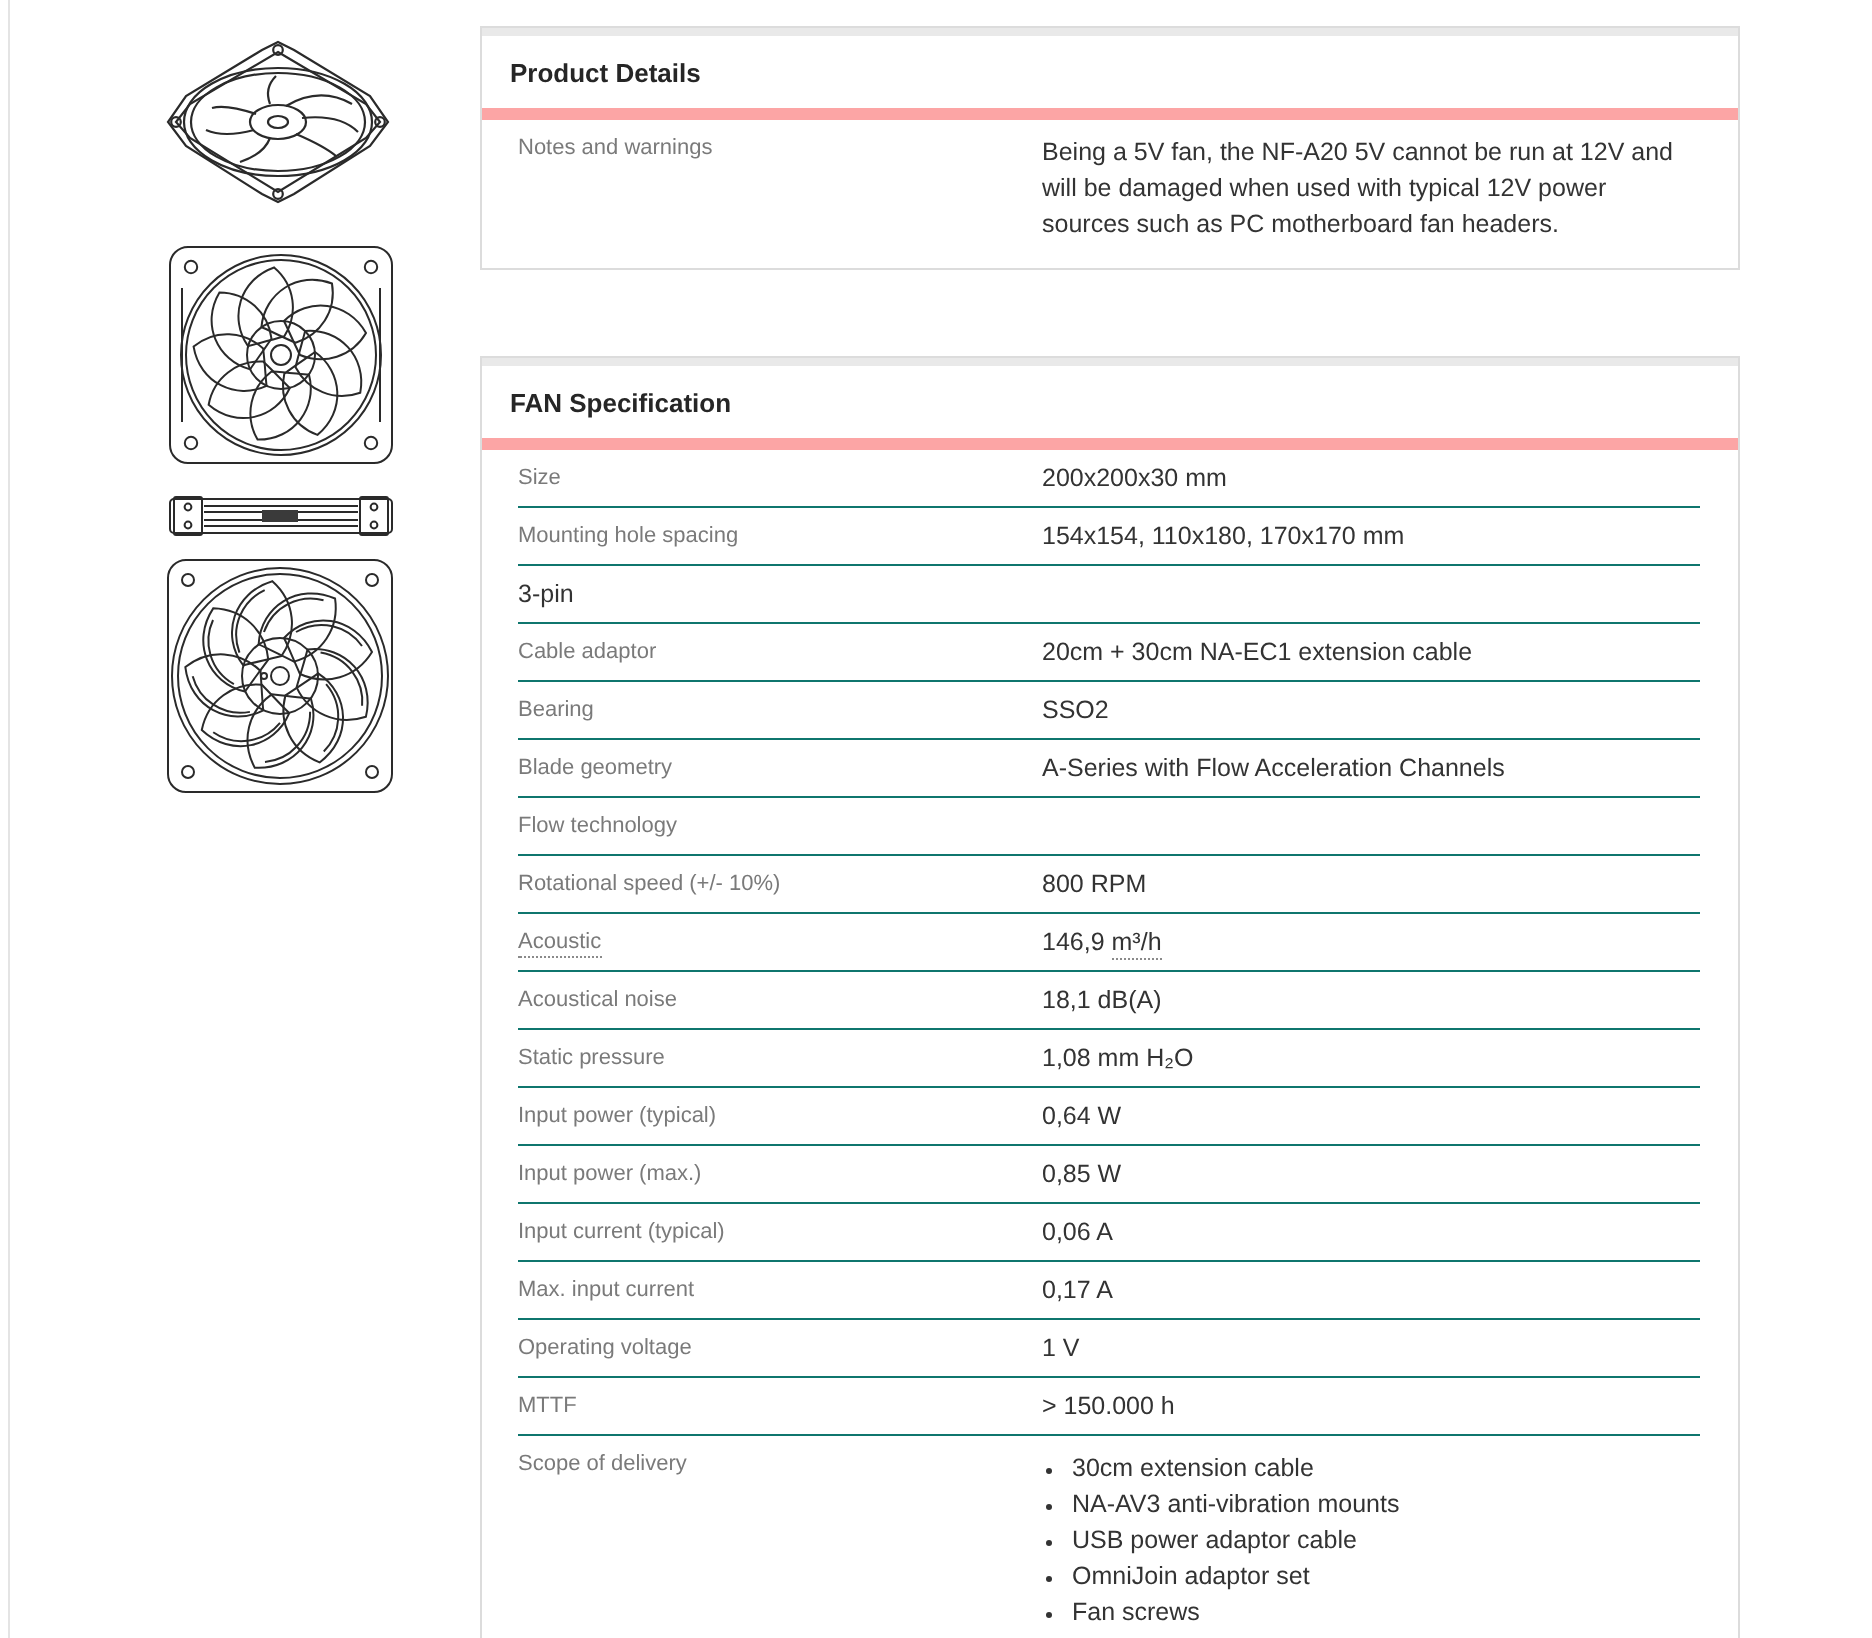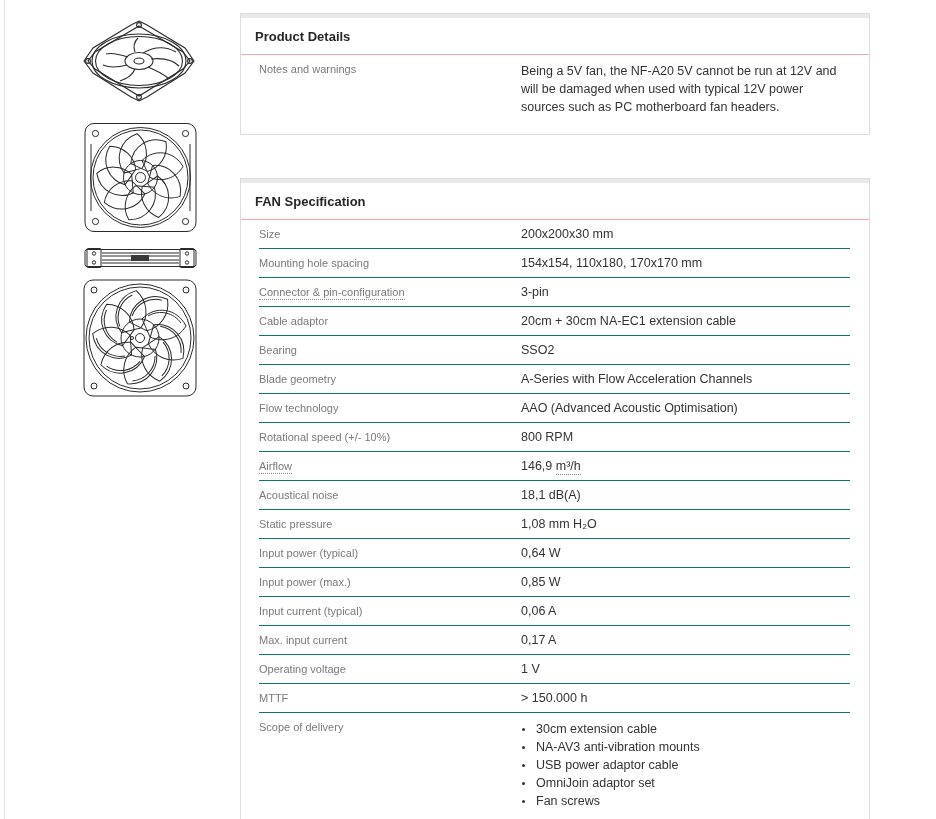--- a/index.html
+++ b/index.html
@@ -17,21 +17,21 @@
   #thumb3 { left:84px; top:247px; width:113px; height:22px; }
   #thumb4 { left:82px; top:276px; width:116px; height:124px; }
 
   
   .panel { position:absolute; left:240px; width:630px; background:#fff;
            border:1px solid #dcdcdc; }
   #panel-product { top:13px; min-height:122px; }
   #panel-spec    { top:178px; }
   .panel-strip { height:4px; background:#e9e9e9; }
   .panel-title { font-size:13px; font-weight:bold; color:#262626;
-                 padding:11px 14px 10px 14px; border-bottom:1px solid #fca5a5; }
+                 padding:11px 14px 10px 14px; border-bottom:6px solid #fca5a5; }
 
   .rows { padding-bottom:0; }
   .row { display:flex; align-items:flex-start; margin:0 19px 0 18px;
          padding:7px 0 6px 0; }
   .row + .row { border-top:1px solid #0f766e; }
   .cell.label { width:262px; flex-shrink:0; color:#7a7a7a; font-size:11px; line-height:15px; }
   .cell.value { flex:1; color:#333333; font-size:12.5px; line-height:15px; }
   .wrapval { line-height:18px; }
   .dotted { border-bottom:1px dotted #8a8a8a; padding-bottom:1px; cursor:help; }
 
@@ -163,45 +163,43 @@
     <div class="rows" id="spec-rows">
         <div class="row">
           <div class="cell label"><span>Size</span></div>
           <div class="cell value"><span>200x200x30 mm</span></div>
         </div>
         <div class="row">
           <div class="cell label"><span>Mounting hole spacing</span></div>
           <div class="cell value"><span>154x154, 110x180, 170x170 mm</span></div>
         </div>
         <div class="row">
-          <div class="cell label"><span class="dotted">Connector &amp; pin-configuration</span></div>
           <div class="cell value"><span>3-pin</span></div>
         </div>
         <div class="row">
           <div class="cell label"><span>Cable adaptor</span></div>
           <div class="cell value"><span>20cm + 30cm NA-EC1 extension cable</span></div>
         </div>
         <div class="row">
           <div class="cell label"><span>Bearing</span></div>
           <div class="cell value"><span>SSO2</span></div>
         </div>
         <div class="row">
           <div class="cell label"><span>Blade geometry</span></div>
           <div class="cell value"><span>A-Series with Flow Acceleration Channels</span></div>
         </div>
         <div class="row">
           <div class="cell label"><span>Flow technology</span></div>
-          <div class="cell value"><span>AAO (Advanced Acoustic Optimisation)</span></div>
         </div>
         <div class="row">
           <div class="cell label"><span>Rotational speed (+/- 10%)</span></div>
           <div class="cell value"><span>800 RPM</span></div>
         </div>
         <div class="row">
-          <div class="cell label"><span class="dotted">Airflow</span></div>
+          <div class="cell label"><span class="dotted">Acoustic</span></div>
           <div class="cell value"><span>146,9 </span><span class="dotted">m³/h</span></div>
         </div>
         <div class="row">
           <div class="cell label"><span>Acoustical noise</span></div>
           <div class="cell value"><span>18,1 dB(A)</span></div>
         </div>
         <div class="row">
           <div class="cell label"><span>Static pressure</span></div>
           <div class="cell value"><span>1,08 mm H₂O</span></div>
         </div>

